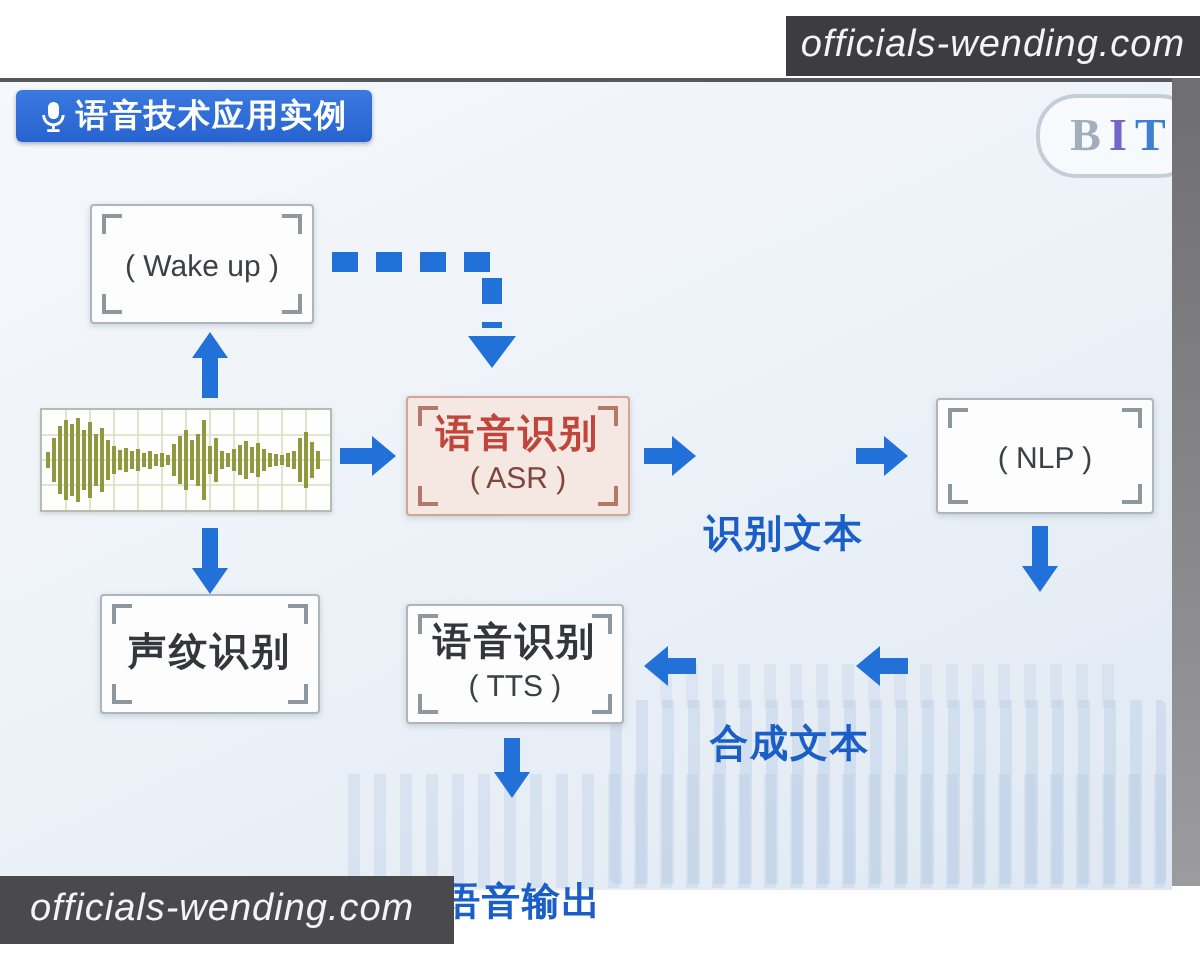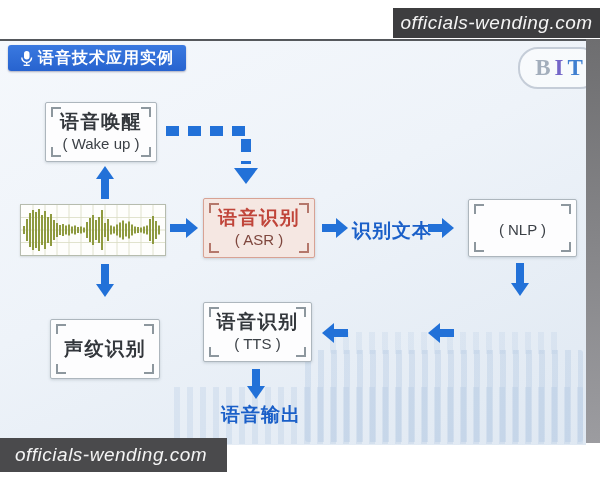--- a/index.html
+++ b/index.html
@@ -78,21 +78,21 @@
       linear-gradient(#b4776b,#b4776b),linear-gradient(#b4776b,#b4776b),
       linear-gradient(#b4776b,#b4776b),linear-gradient(#b4776b,#b4776b),
       linear-gradient(#b4776b,#b4776b),linear-gradient(#b4776b,#b4776b),
       linear-gradient(#b4776b,#b4776b),linear-gradient(#b4776b,#b4776b);
   }
   .ftitle{font-size:19px;font-weight:bold;color:#33373c;letter-spacing:1.5px;line-height:1.1;}
   .fsub{font-size:15px;color:#3c4147;margin-top:3px;}
   .asr .ftitle{color:#c0453a;text-align:center;}
   .asr .fsub{color:#7e463d;}
   
-  .flabel{position:absolute;font-size:19px;font-weight:bold;color:#1a5fc8;letter-spacing:1px;}
+  .flabel{position:absolute;font-size:19px;font-weight:bold;color:#1a5fc8;letter-spacing:1px;margin-top:36px;}
   
   .arr{position:absolute;}
   
   .wavepanel{
     position:absolute;left:20px;top:163px;width:144px;height:50px;
     background:#fefefc;border:1px solid #b6bcae;box-shadow:0 1px 2px rgba(120,130,120,.25);
   }
 </style>
 </head>
 <body>
@@ -117,34 +117,33 @@
     <span>语音技术应用实例</span>
   </div>
 
   <div class="bit">
     <span class="l-b">B</span>
     <span class="l-i">I</span>
     <span class="l-t">T</span>
   </div>
 
   <div class="fbox" style="left:45px;top:61px;width:110px;height:58px">
-    <div class="ftitle">语音唤醒</div>
     <div class="fsub">( Wake up )</div>
   </div>
 
   <div class="fbox asr" style="left:203px;top:157px;width:110px;height:58px">
     <div class="ftitle">语音识别</div>
     <div class="fsub">( ASR )</div>
   </div>
 
   <div class="fbox" style="left:468px;top:158px;width:107px;height:56px">
     <div class="fsub">( NLP )</div>
   </div>
 
-  <div class="fbox" style="left:50px;top:278px;width:108px;height:58px">
+  <div class="fbox" style="left:50px;top:256px;width:108px;height:58px">
     <div class="ftitle">声纹识别</div>
   </div>
 
   <div class="fbox" style="left:203px;top:261px;width:107px;height:58px">
     <div class="ftitle">语音识别</div>
     <div class="fsub">( TTS )</div>
   </div>
 
 
   <svg id="wf" class="wavepanel" viewBox="0 0 144 50">
@@ -204,20 +203,21 @@
       <rect x="119" y="22.5" width="2" height="5" fill="#8e9a3f"></rect>
       <rect x="122" y="21.5" width="2" height="7" fill="#8e9a3f"></rect>
       <rect x="125" y="20.5" width="2" height="9" fill="#8e9a3f"></rect>
       <rect x="128" y="14" width="2" height="22" fill="#8e9a3f"></rect>
       <rect x="131" y="11" width="2" height="28" fill="#8e9a3f"></rect>
       <rect x="134" y="16" width="2" height="18" fill="#8e9a3f"></rect>
       <rect x="137" y="20.5" width="2" height="9" fill="#8e9a3f"></rect>
     </svg>
 
   <div class="flabel" style="left:352px;top:177px">识别文本</div>
+  <div class="flabel" style="left:355px;top:282px">合成文本</div>
   <div class="flabel" style="left:221px;top:361px">语音输出</div>
 
   <svg class="arr" style="left:96px;top:125px" width="18" height="33">
     <polygon points="0,13 9,0 18,13" fill="#2271d8"></polygon>
       <rect x="5" y="12" width="8" height="21" fill="#2271d8"></rect>
   </svg>
   <svg class="arr" style="left:170px;top:177px" width="28" height="20">
     <rect x="0" y="6" width="17" height="8" fill="#2271d8"></rect>
       <polygon points="16,0 28,10 16,20" fill="#2271d8"></polygon>
   </svg>

